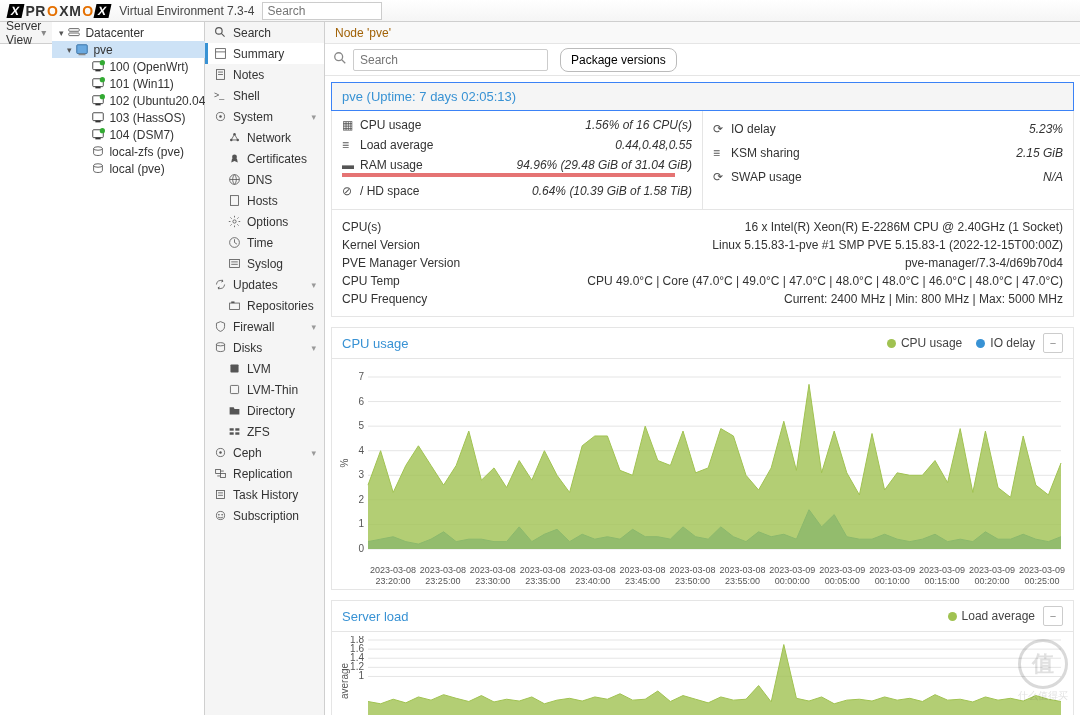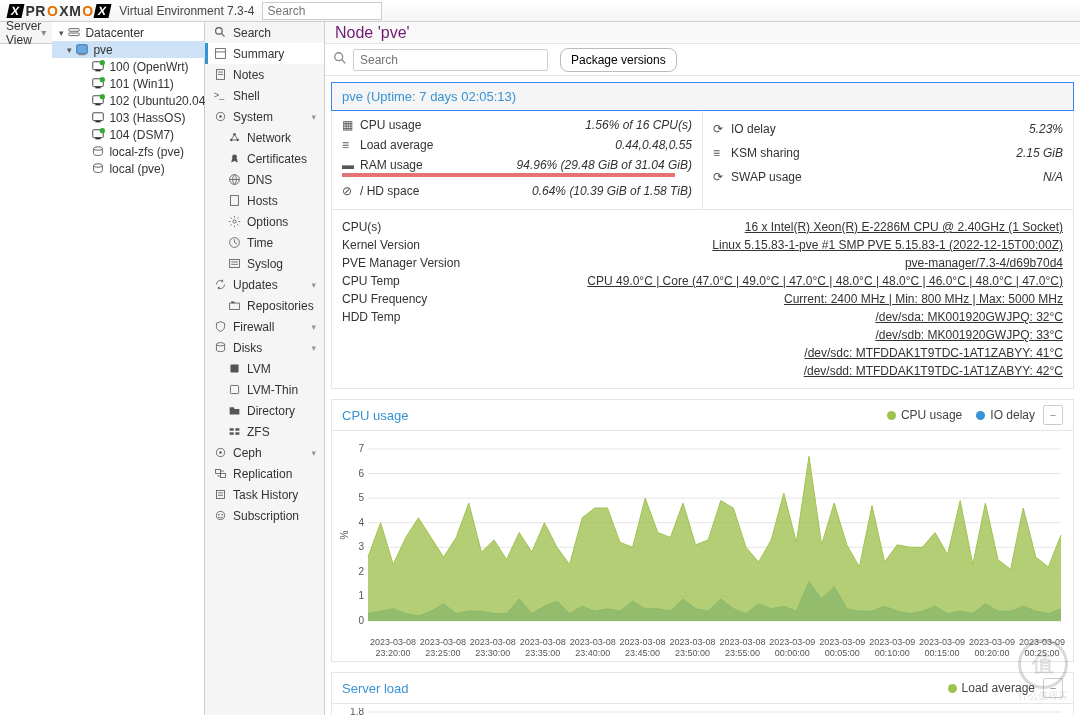--- a/index.html
+++ b/index.html
@@ -37,21 +37,21 @@
 .menu { font-size:12px; }
 .menu-item, .menu-cat { display:flex; align-items:center; height:21px; padding:0 8px; cursor:pointer; gap:6px; }
 .menu-item.sel { background:#fff; box-shadow: inset 3px 0 0 #3892d4; }
 .menu-item.sub { padding-left: 22px; }
 .menu-cat { font-weight:normal; color:#333; }
 .menu-cat .expand { margin-left:auto; color:#999; font-size:9px; }
 .menu .mi { width:14px; display:inline-flex; justify-content:center; color:#555; }
 .menu .mi svg { width:13px; height:13px; fill:#555; }
 
 
-.breadcrumb { height:22px; display:flex; align-items:center; padding:0 10px; font-size:16px; color:#701a75; border-bottom:1px solid #e5e5e5; background:#f9f9f9; }
+.breadcrumb { height:22px; display:flex; align-items:center; padding:0 10px; font-size:12px; color:#a16207; border-bottom:1px solid #e5e5e5; background:#f9f9f9; }
 .toolbar { height:32px; display:flex; align-items:center; padding:0 8px; border-bottom:1px solid #e5e5e5; }
 .toolbar input { width:195px; height:22px; border:1px solid #ccc; padding:0 6px; font-size:12px; border-radius:2px; margin-left:6px; }
 .toolbar .srch-ic { color:#888; }
 .btn { display:inline-flex; align-items:center; height:24px; padding:0 10px; font-size:12px; background:#fff; border:1px solid #bbb; border-radius:8px; cursor:pointer; margin-left:12px; }
 
 .scroll { flex:1; overflow-y:auto; padding:0 6px 20px 6px; }
 
 .panel-title { background:#f5f5f5; border:1px solid #3b82f6; padding:6px 10px; color:#3892d4; font-size:13px; margin-top:6px; }
 
 .status-grid { display:flex; border:1px solid #e5e5e5; border-top:none; }
@@ -61,21 +61,21 @@
 .srow .sic { width:18px; color:#555; }
 .srow .slabel { flex:0 0 auto; }
 .srow .sval { margin-left:auto; color:#333;font-style:italic; }
 .srow.bar-under { position:relative; }
 .srow.bar-under::after { content:""; position:absolute; left:0; bottom:-2px; height:4px; background:#e57373; }
 .srow.bar-under.p95::after { width:95%; }
 
 .info { border:1px solid #e5e5e5; border-top:none; padding:8px 10px; }
 .irow { display:flex; font-size:12px; line-height:18px; }
 .irow .ilabel { width: 150px; }
-.irow .ival { flex:1; text-align:right; color:#333; white-space:pre-line;text-decoration:underline; }
+.irow .ival { flex:1; text-align:right; color:#333; white-space:pre-line; }
 
 .chart-panel { border:1px solid #e5e5e5; margin-top:10px; }
 .chart-head { display:flex; align-items:center; padding:5px 10px; border-bottom:1px solid #e5e5e5; color:#3892d4; font-size:13px; }
 .chart-head .legend { margin-left:auto; display:flex; gap:14px; font-size:12px; color:#444; }
 .chart-head .legend span { display:flex; align-items:center; gap:5px; }
 .dot { width:9px; height:9px; border-radius:50%; display:inline-block; }
 .dot.g { background:#a0c251; }
 .dot.b { background:#3892d4; }
 .chart-head .tool { width:20px; height:20px; border:1px solid #ccc; border-radius:2px; margin-left:8px; display:flex; align-items:center; justify-content:center; color:#888; font-size:11px; cursor:pointer; }
 
@@ -512,27 +512,20 @@
             <div class="ilabel">PVE Manager Version</div>
             <div class="ival">pve-manager/7.3-4/d69b70d4</div>
           </div>
           <div class="irow">
             <div class="ilabel">CPU Temp</div>
             <div class="ival">CPU 49.0°C | Core (47.0°C | 49.0°C | 47.0°C | 48.0°C | 48.0°C | 46.0°C | 48.0°C | 47.0°C)</div>
           </div>
           <div class="irow">
             <div class="ilabel">CPU Frequency</div>
             <div class="ival">Current: 2400 MHz | Min: 800 MHz | Max: 5000 MHz</div>
-          </div>
-          <div class="irow">
-            <div class="ilabel">HDD Temp</div>
-            <div class="ival">/dev/sda: MK001920GWJPQ: 32°C
-/dev/sdb: MK001920GWJPQ: 33°C
-/dev/sdc: MTFDDAK1T9TDC-1AT1ZABYY: 41°C
-/dev/sdd: MTFDDAK1T9TDC-1AT1ZABYY: 42°C</div>
           </div>
         </div>
 
       <div class="chart-panel">
         <div class="chart-head">
           <span>CPU usage</span>
           <span class="legend">
             <span>
                 <i class="dot g"></i>
                 <span>CPU usage</span>

